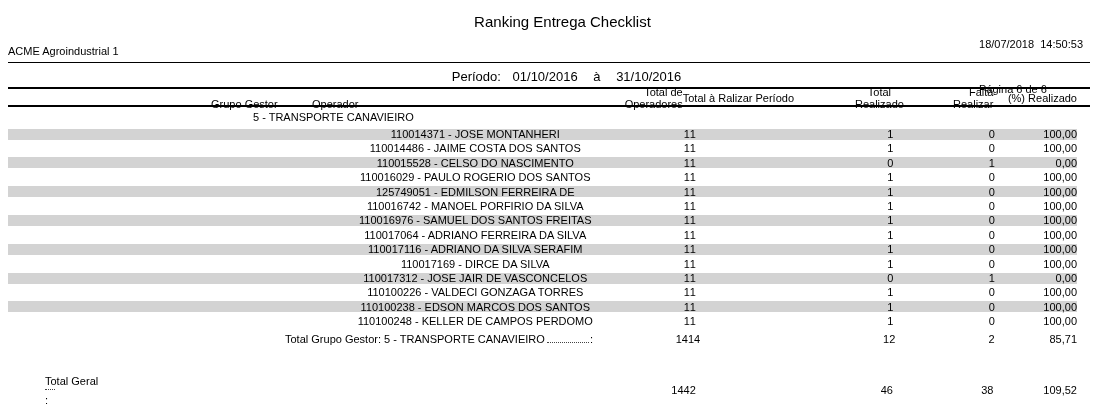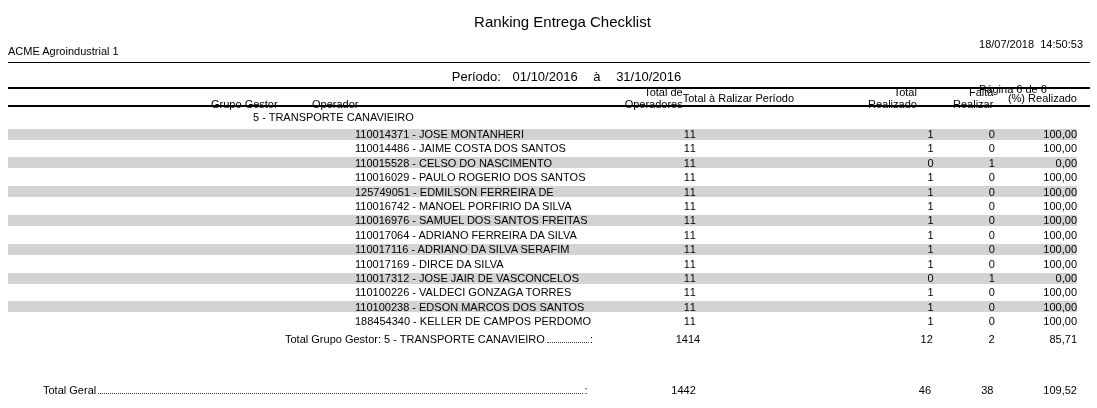--- a/index.html
+++ b/index.html
@@ -16,44 +16,44 @@
   .rule2 { top:87px; height:2px; }
   .rule3 { top:105px; height:2px; }
 
   .period { position:absolute; top:69px; left:0; width:100%; text-align:center; font-size:13px; padding-left:36px; }
   .period span { display:inline-block; }
   .period .p-label { margin-right:8px; }
   .period .p-sep { margin:0 12px; }
 
   
   .cols { display:flex; align-items:center; }
-  .nb { width:602px; position:relative; }
+  .nb { width:602px; position:relative;text-align:center; }
   .c3 { width:100px; text-align:right; }
   .c4 { width:123px; text-align:left; }
-  .c5 { width:92px; text-align:right;margin-left:41px; }
+  .c5 { width:92px; text-align:center;margin-left:41px; }
   .c6 { width:65px; text-align:right; }
   .c7 { width:87px; text-align:right; }
 
   .thead { position:absolute; top:91px; left:8px; width:1069px; height:14px; font-size:11px; }
   .thead .h-grupo { position:absolute; left:203px; top:0; }
   .thead .h-oper { position:absolute; left:304px; top:0; }
   .thead .c5 { padding-right:14px; }
 
   .tbody { position:absolute; top:110px; left:8px; width:1069px; font-size:11px; }
   .group-row { height:17px; line-height:15px; padding-left:245px; }
   .r { height:14.4px; line-height:14.4px; }
   .r.shade { background:linear-gradient(#d3d3d3,#d3d3d3) left center / 100% 11px no-repeat; }
   .cell-name { padding-left:347px; }
 
   .total-row { margin-top:4px; height:15px; line-height:15px; }
   .total-row .nb { display:flex; align-items:baseline; padding-left:277px; }
   .leader { flex:1; border-bottom:1.5px dotted #444; margin:0 1px 3px 2px; min-width:10px; }
 
   .grand { position:absolute; top:383px; left:8px; width:1069px; font-size:11px; height:15px; line-height:15px; }
-  .grand .nb { display:flex; align-items:baseline; padding-left:35px; }
+  .grand .nb { display:flex; align-items:baseline; padding-left:35px;flex-direction:column; }
 </style>
 </head>
 <body>
 
 <div class="page">
 
   <div class="meta">
     <div>18/07/2018  14:50:53</div>
     <div>Página 6 de 6</div>
   </div>
@@ -189,21 +189,21 @@
   </div>
         <div class="r cols body-row shade">
     <div class="nb cell-name">110100238 - EDSON MARCOS DOS SANTOS</div>
     <div class="c3">1</div>
     <div class="c4">1</div>
     <div class="c5">1</div>
     <div class="c6">0</div>
     <div class="c7">100,00</div>
   </div>
         <div class="r cols body-row">
-    <div class="nb cell-name">188454340 - KELLER DE CAMPOS PERDOMO</div>
+    <div class="nb cell-name">110100248 - KELLER DE CAMPOS PERDOMO</div>
     <div class="c3">1</div>
     <div class="c4">1</div>
     <div class="c5">1</div>
     <div class="c6">0</div>
     <div class="c7">100,00</div>
   </div>
       </div>
 
     <div class="total-row cols">
       <div class="nb">

